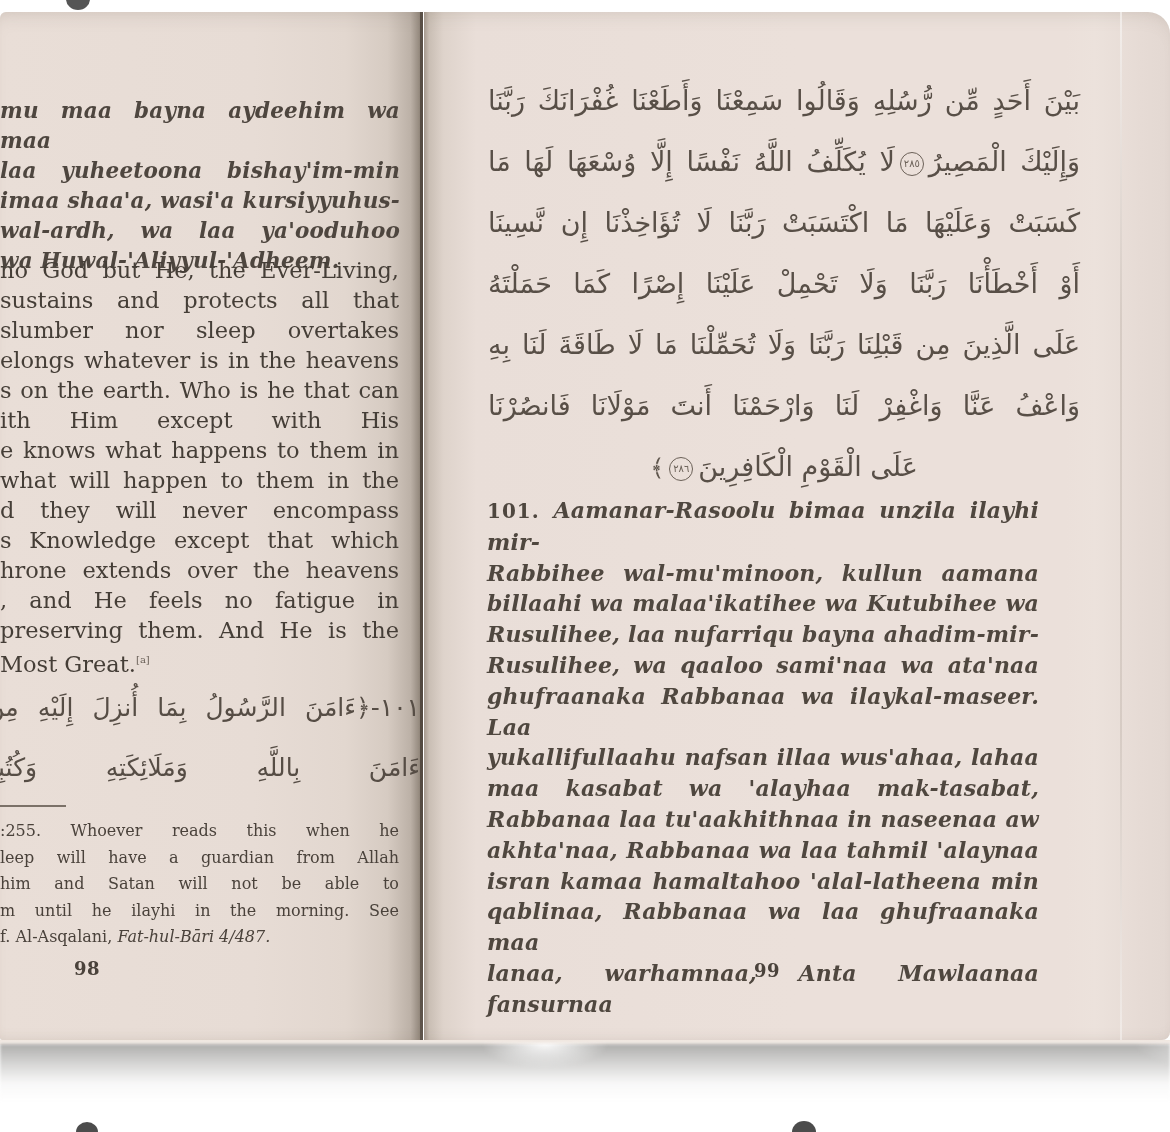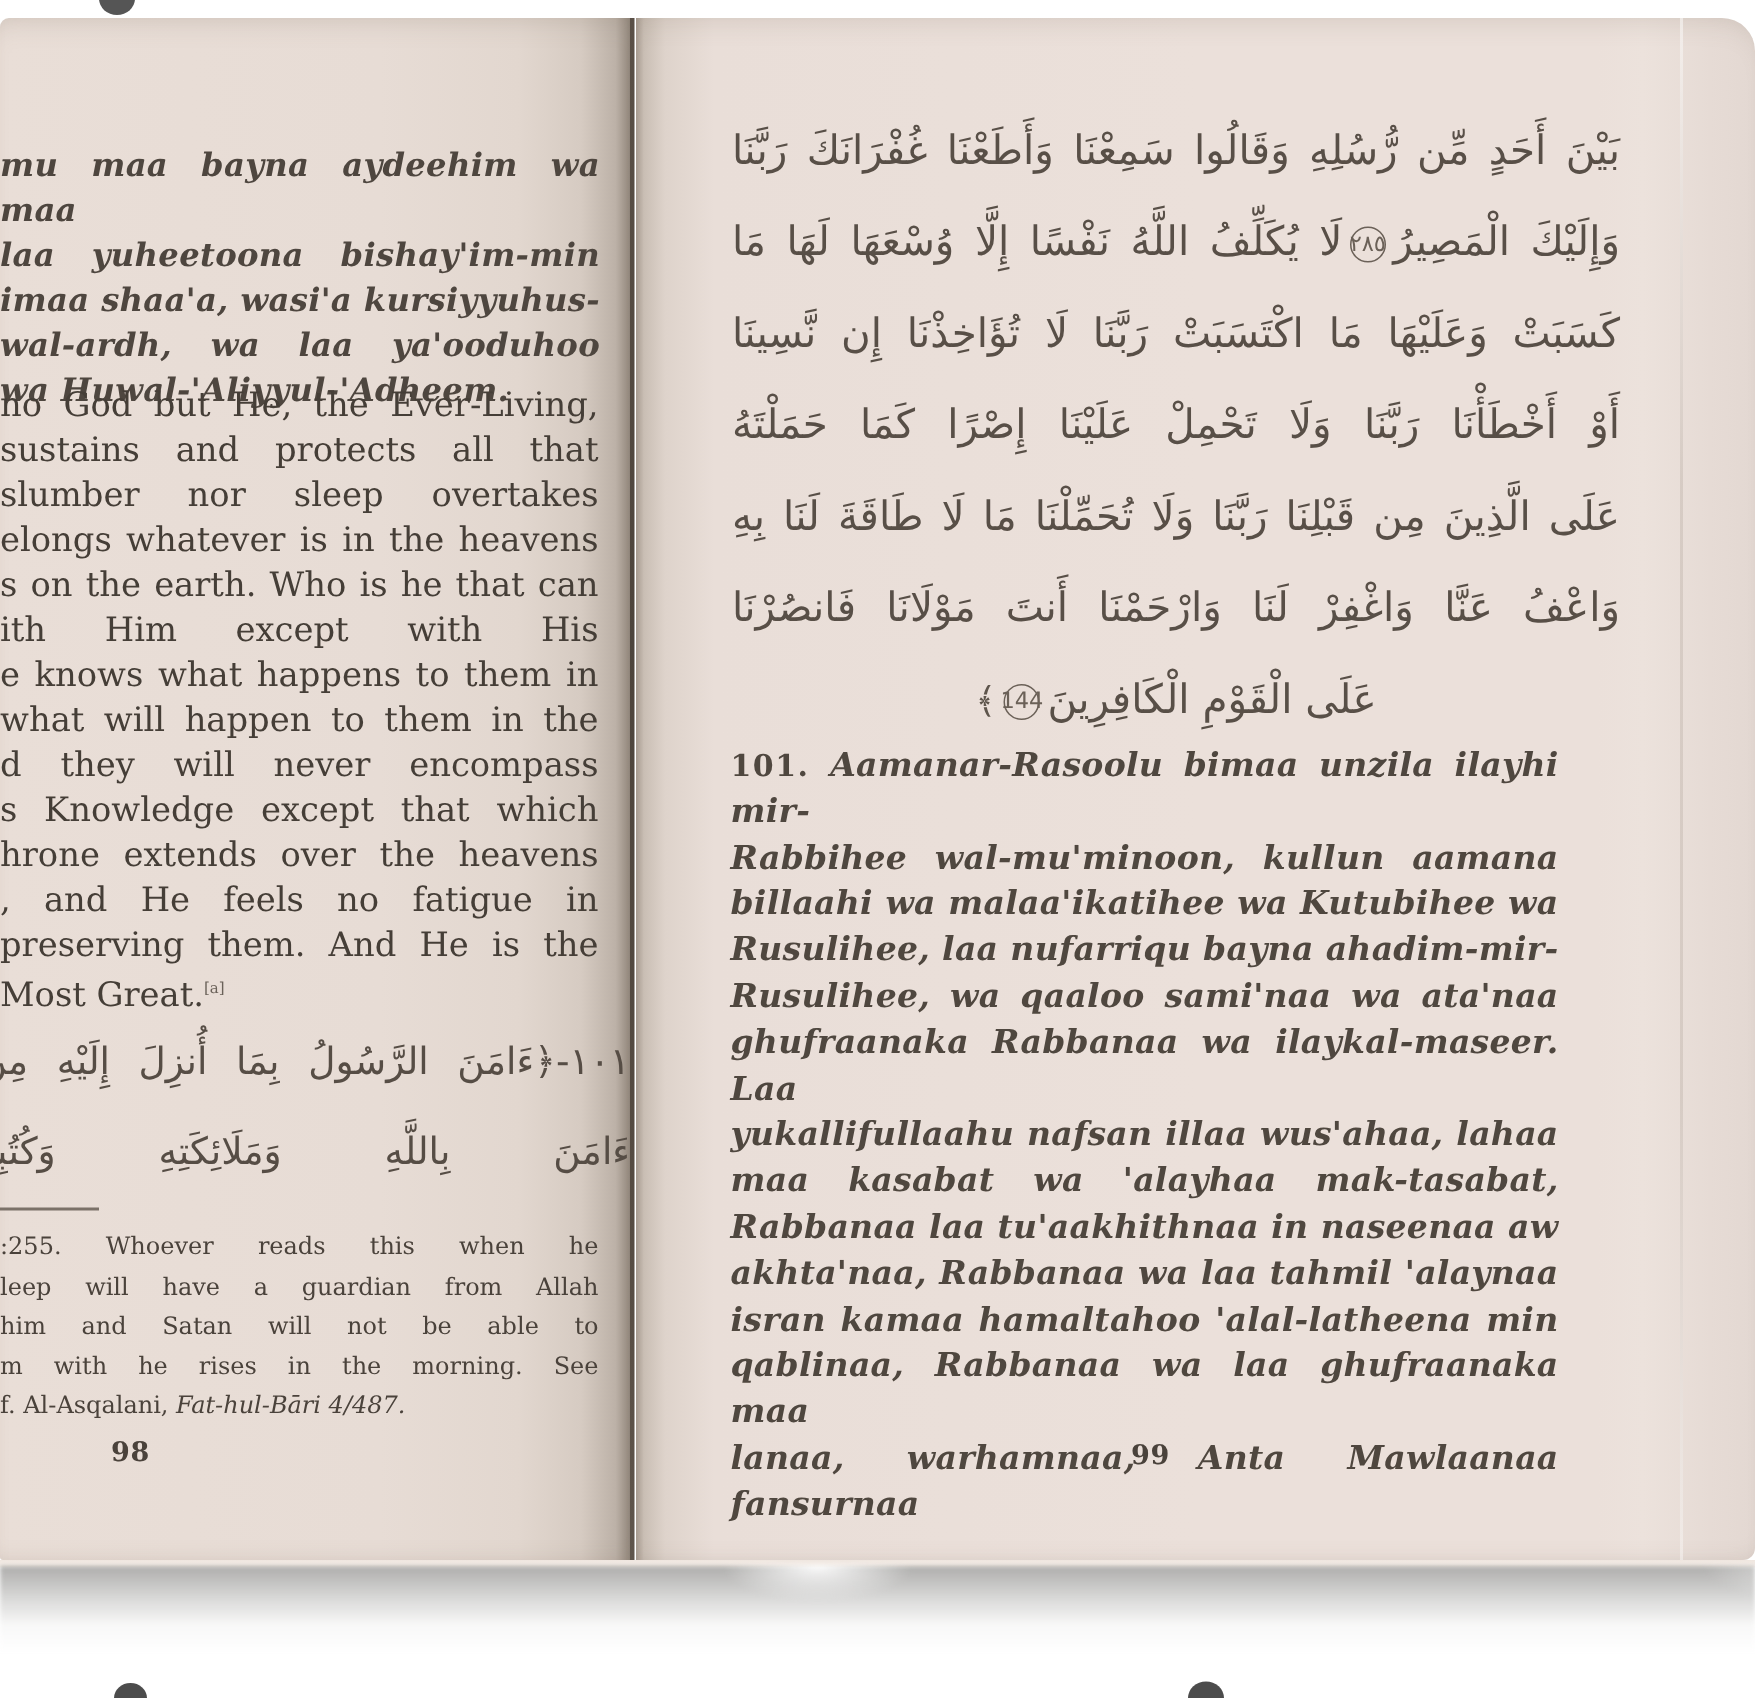--- a/index.html
+++ b/index.html
@@ -90,21 +90,21 @@
   .arabic-main{
     position:absolute;left:64px;top:58px;width:592px;
     direction:rtl;font-family:"DejaVu Sans",sans-serif;
     font-size:27px;line-height:61px;color:#584f47;
   }
   .arabic-main .aline{text-align:justify;text-align-last:justify;}
   .arabic-main .centerline{text-align:center;text-align-last:center;}
   .ayah-circle{
     display:inline-flex;align-items:center;justify-content:center;
     width:22px;height:22px;border:1.6px solid #6b6158;border-radius:50%;
-    font-size:15px;line-height:1;margin:0 5px;vertical-align:middle;color:#6b6158;
+    font-size:10px;line-height:1;margin:0 5px;vertical-align:middle;color:#6b6158;
   }
   .ornament{font-size:24px;color:#5e554c;}
 
   .translit-main{
     position:absolute;left:63px;top:483px;width:552px;
     font-style:italic;font-weight:700;font-size:22px;line-height:30.8px;color:#4f473f;
     letter-spacing:.2px;
   }
   .vnum{font-style:normal;font-weight:700;font-size:20px;letter-spacing:1px;}
 </style>
@@ -146,40 +146,40 @@
         <div>١٠١-﴿ءَامَنَ الرَّسُولُ بِمَا أُنزِلَ إِلَيْهِ مِن رَّبِّهِ ءَ</div>
         <div>ءَامَنَ بِاللَّهِ وَمَلَائِكَتِهِ وَكُتُبِهِ وَ</div>
       </div>
 
       <div class="foot-rule"></div>
 
       <div class="footnote">
         <div class="tline just">:255. Whoever reads this when he</div>
         <div class="tline just">leep will have a guardian from Allah</div>
         <div class="tline just">him and Satan will not be able to</div>
-        <div class="tline just">m with he rises in the morning. See</div>
+        <div class="tline just">m until he ilayhi in the morning. See</div>
         <div class="tline noj"><span>f. Al-Asqalani, </span><span class="ital">Fat-hul-Bāri 4/487.</span></div>
       </div>
 
       <div class="pnum pnum-left">98</div>
     </div>
 
     <div class="spine"></div>
 
     <div class="page page-right">
       <div class="fold-line"></div>
 
       <div class="arabic-main">
         <div class="aline">بَيْنَ أَحَدٍ مِّن رُّسُلِهِ وَقَالُوا سَمِعْنَا وَأَطَعْنَا غُفْرَانَكَ رَبَّنَا</div>
         <div class="aline"><span>وَإِلَيْكَ الْمَصِيرُ</span><span class="ayah-circle">٢٨٥</span><span>لَا يُكَلِّفُ اللَّهُ نَفْسًا إِلَّا وُسْعَهَا لَهَا مَا</span></div>
         <div class="aline">كَسَبَتْ وَعَلَيْهَا مَا اكْتَسَبَتْ رَبَّنَا لَا تُؤَاخِذْنَا إِن نَّسِينَا</div>
         <div class="aline">أَوْ أَخْطَأْنَا رَبَّنَا وَلَا تَحْمِلْ عَلَيْنَا إِصْرًا كَمَا حَمَلْتَهُ</div>
         <div class="aline">عَلَى الَّذِينَ مِن قَبْلِنَا رَبَّنَا وَلَا تُحَمِّلْنَا مَا لَا طَاقَةَ لَنَا بِهِ</div>
         <div class="aline">وَاعْفُ عَنَّا وَاغْفِرْ لَنَا وَارْحَمْنَا أَنتَ مَوْلَانَا فَانصُرْنَا</div>
-        <div class="centerline"><span>عَلَى الْقَوْمِ الْكَافِرِينَ</span><span class="ayah-circle">144</span><span class="ornament">﴾</span></div>
+        <div class="centerline"><span>عَلَى الْقَوْمِ الْكَافِرِينَ</span><span class="ayah-circle">٢٨٦</span><span class="ornament">﴾</span></div>
       </div>
 
       <div class="translit-main">
         <div class="tline just"><span class="vnum">101.</span> <span>Aamanar-Rasoolu bimaa unzila ilayhi mir-</span></div>
         <div class="tline just">Rabbihee wal-mu'minoon, kullun aamana</div>
         <div class="tline just">billaahi wa malaa'ikatihee wa Kutubihee wa</div>
         <div class="tline just">Rusulihee, laa nufarriqu bayna ahadim-mir-</div>
         <div class="tline just">Rusulihee, wa qaaloo sami'naa wa ata'naa</div>
         <div class="tline just">ghufraanaka Rabbanaa wa ilaykal-maseer. Laa</div>
         <div class="tline just">yukallifullaahu nafsan illaa wus'ahaa, lahaa</div>

